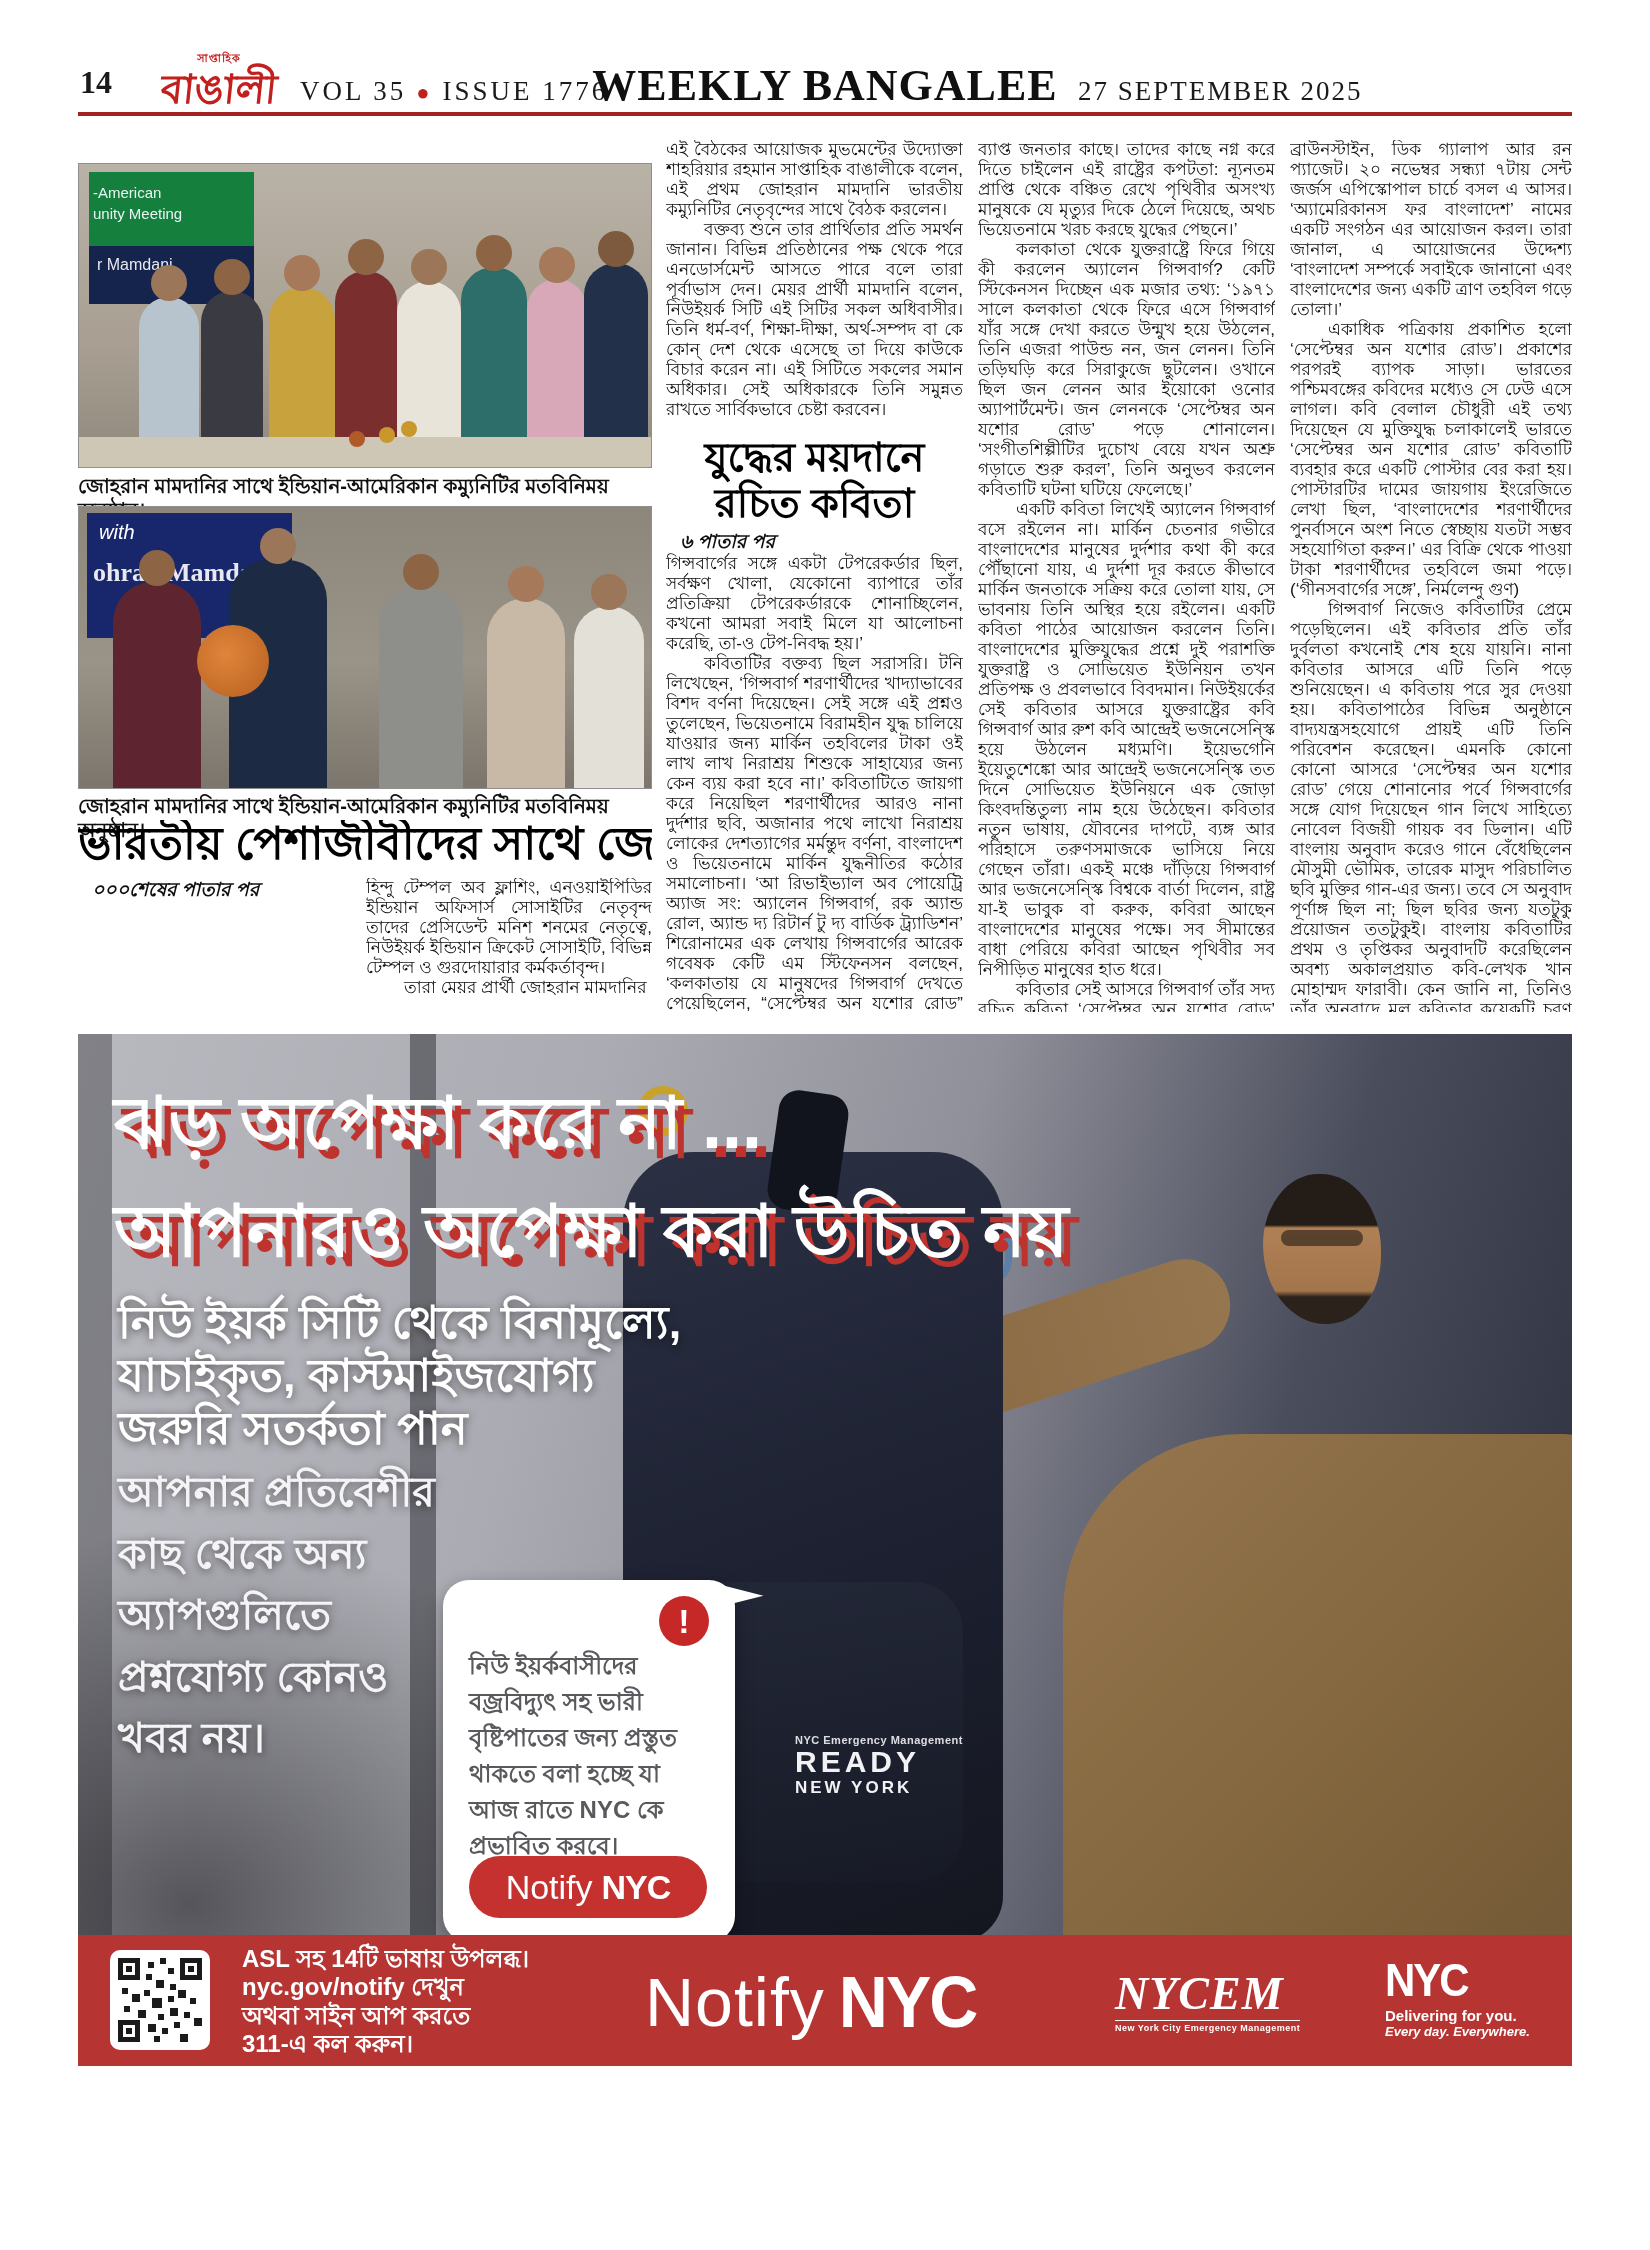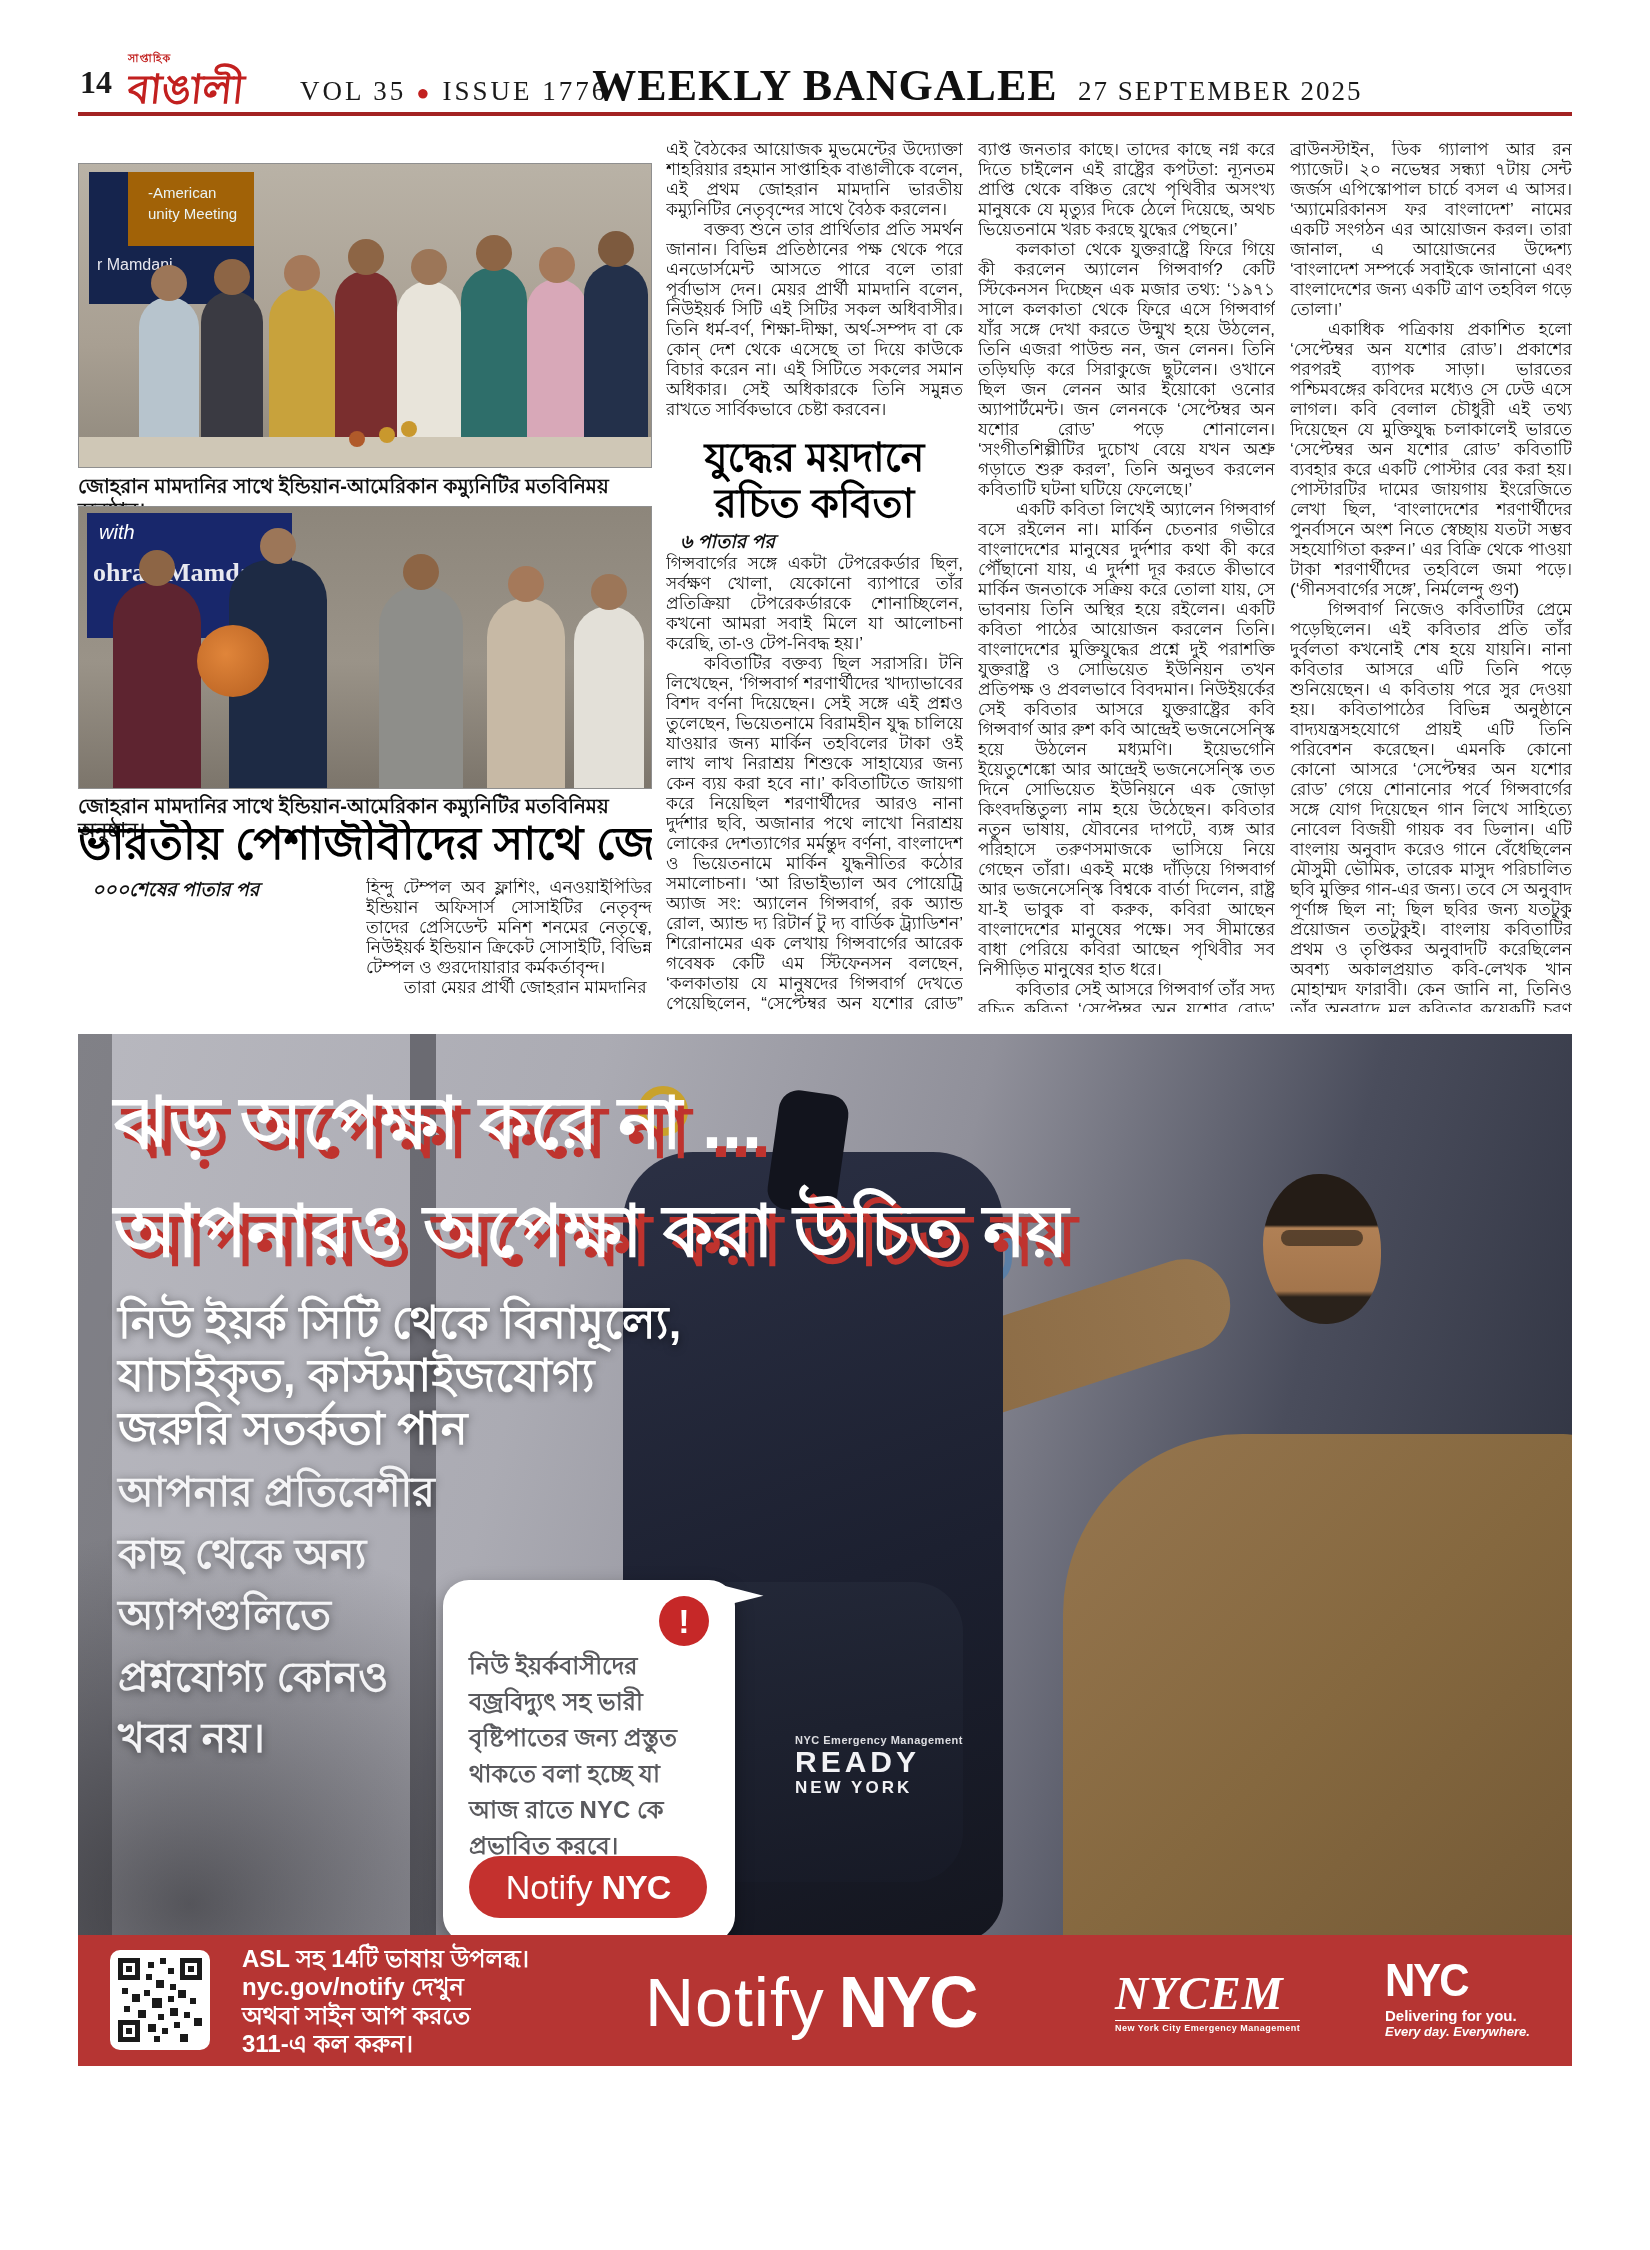--- a/index.html
+++ b/index.html
@@ -1,34 +1,34 @@
 <!DOCTYPE html>
 <html><head>
 <meta charset="utf-8">
 <style>
   html,body{margin:0;padding:0;background:#e8e8e8;}
   #page{position:relative;width:1650px;height:2250px;background:#ffffff;margin:0 auto;overflow:hidden;
         font-family:"Liberation Sans",sans-serif;color:#111;}
   
   .pagenum{position:absolute;left:80px;top:64px;font:700 32px "Liberation Serif",serif;color:#1a1a1a;}
-  .logo{position:absolute;left:128px;top:50px;width:150px;color:#c2201f;}
+  .logo{position:absolute;left:144px;top:50px;width:150px;text-align:center;color:#c2201f;}
   .logo .logo-top{font-size:11px;font-weight:700;letter-spacing:1px;}
   .logo .logo-main{font-size:40px;font-weight:800;transform:skewX(-6deg);line-height:1.0;}
   .volissue{position:absolute;left:300px;top:76px;font:400 27px "Liberation Serif",serif;letter-spacing:3px;color:#1a1a1a;white-space:nowrap;}
   .volissue .bullet{color:#c2201f;font-size:22px;padding:0 10px;}
   .masthead{position:absolute;left:50%;top:60px;transform:translateX(-50%);font:700 44px "Liberation Serif",serif;
             letter-spacing:1px;color:#101010;white-space:nowrap;}
   .dateline{position:absolute;left:1078px;top:76px;font:400 27px "Liberation Serif",serif;letter-spacing:2px;color:#1a1a1a;white-space:nowrap;}
   .rule-red{position:absolute;left:78px;top:112px;width:1494px;height:4px;background:#a32222;}
   
   .photo{position:absolute;left:78px;width:574px;overflow:hidden;border:1px solid #8f8f8f;box-sizing:border-box;}
   #photo1{top:163px;height:305px;background:linear-gradient(180deg,#b9b2a6 0%,#a89f92 60%,#8f887c 100%);}
   #photo2{top:506px;height:283px;background:linear-gradient(180deg,#8d867b 0%,#9a9388 55%,#7c756b 100%);}
   .screen1{position:absolute;left:10px;top:8px;width:165px;height:132px;background:#15244d;}
-  .screen1 .scr-teal{background:#a16207;height:74px;padding:10px 8px 0 20px;box-sizing:border-box;color:#eaf4f4;font-size:15px;line-height:1.4;margin-left:39px;}
+  .screen1 .scr-teal{background:#15803d;height:74px;padding:10px 8px 0 4px;box-sizing:border-box;color:#eaf4f4;font-size:15px;line-height:1.4;}
   .screen1 .scr-name{color:#e8e8ef;font-size:16px;padding:10px 8px;}
   .screen2{position:absolute;left:8px;top:6px;width:205px;height:125px;background:#18276b;color:#fff;overflow:hidden;}
   .screen2 .scr-with{font-size:20px;font-style:italic;padding:8px 0 0 12px;}
   .screen2 .scr-big{font:700 26px "Liberation Serif",serif;padding:14px 0 0 6px;white-space:nowrap;opacity:.9;}
   .person{position:absolute;bottom:0;border-radius:40px 40px 0 0;}
   .person::before{content:"";position:absolute;top:-32px;left:50%;transform:translateX(-50%);
                   width:36px;height:36px;border-radius:50%;background:var(--skin,#9c7658);}
   .tablecloth{position:absolute;bottom:0;left:0;right:0;height:30px;background:#cfc7b6;}
   .lampdot{position:absolute;width:16px;height:16px;border-radius:50%;background:#c9982d;}
   .bouquet{position:absolute;width:72px;height:72px;border-radius:50%;background:radial-gradient(circle at 40% 40%,#e0853a,#b65f20);}

